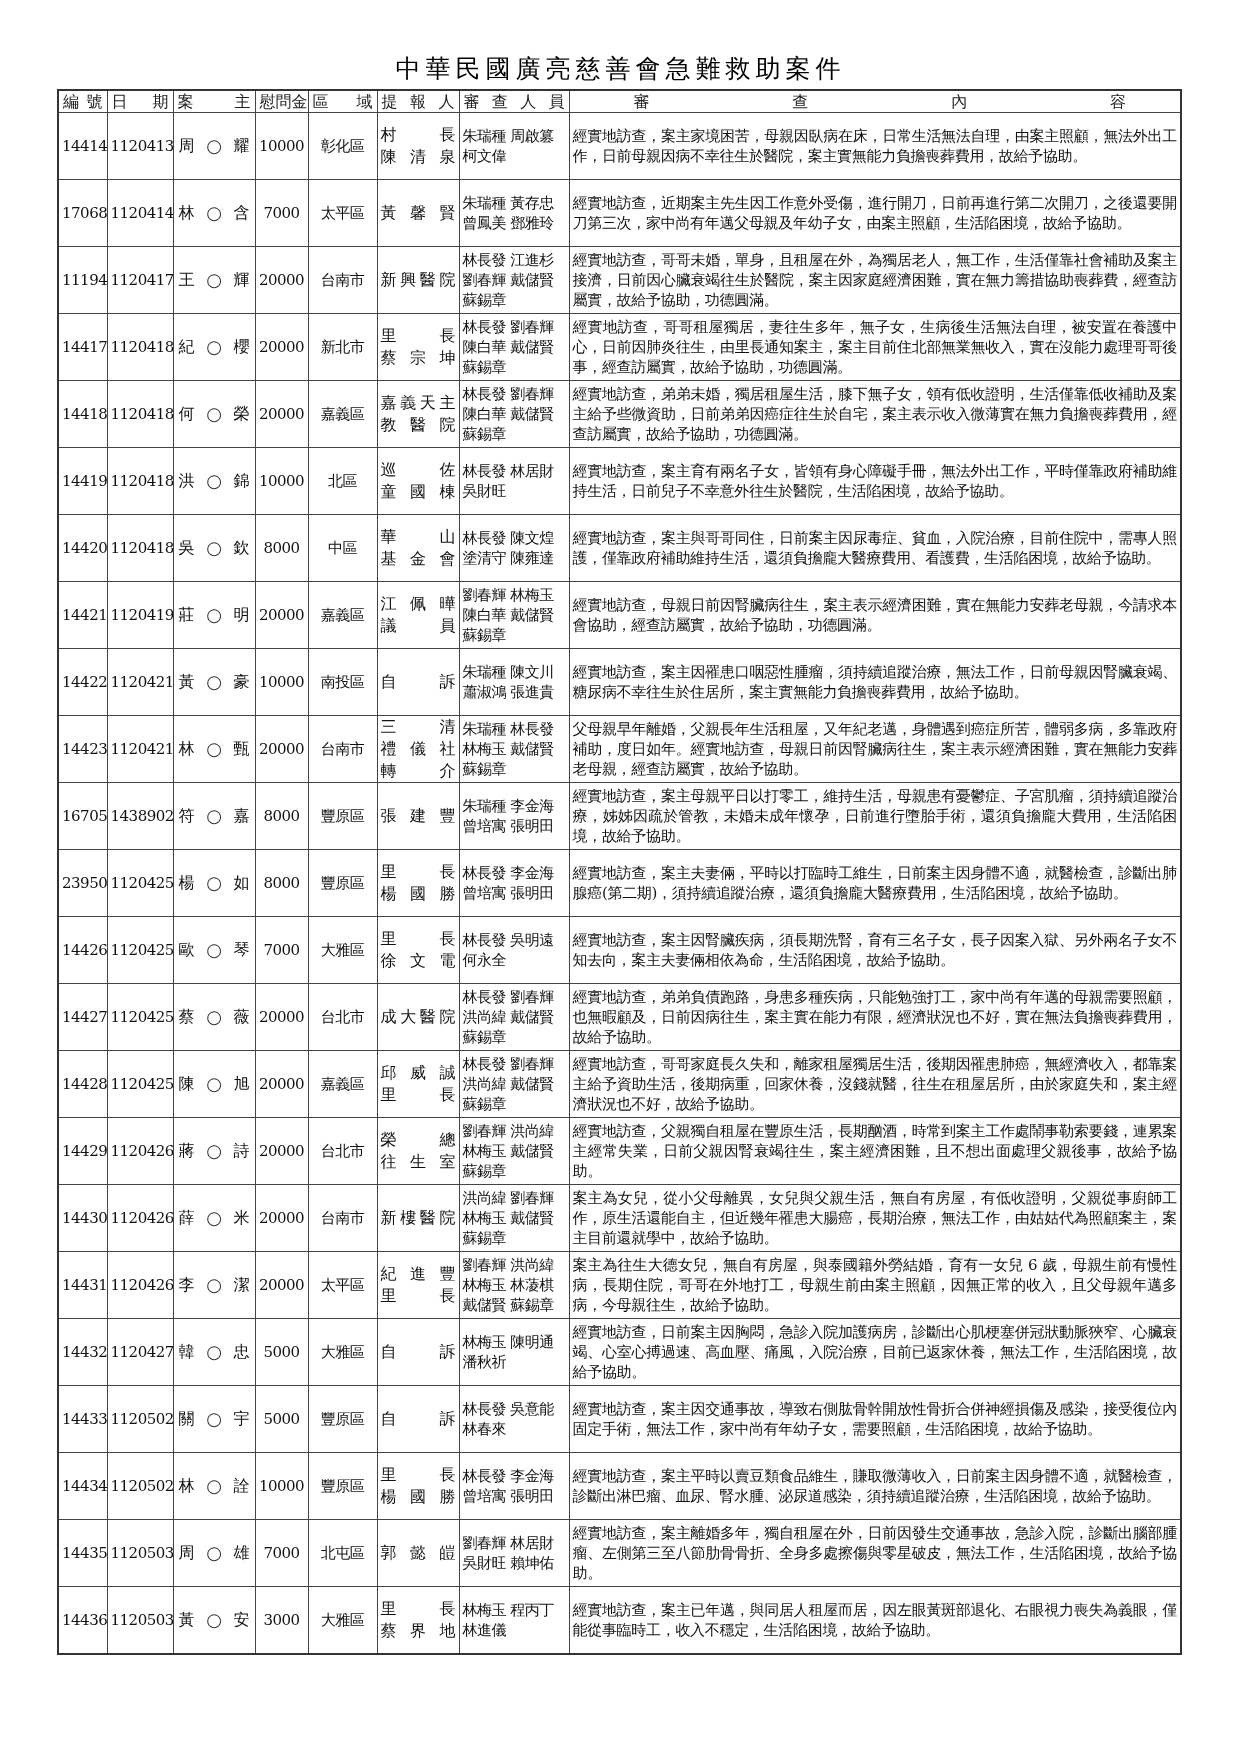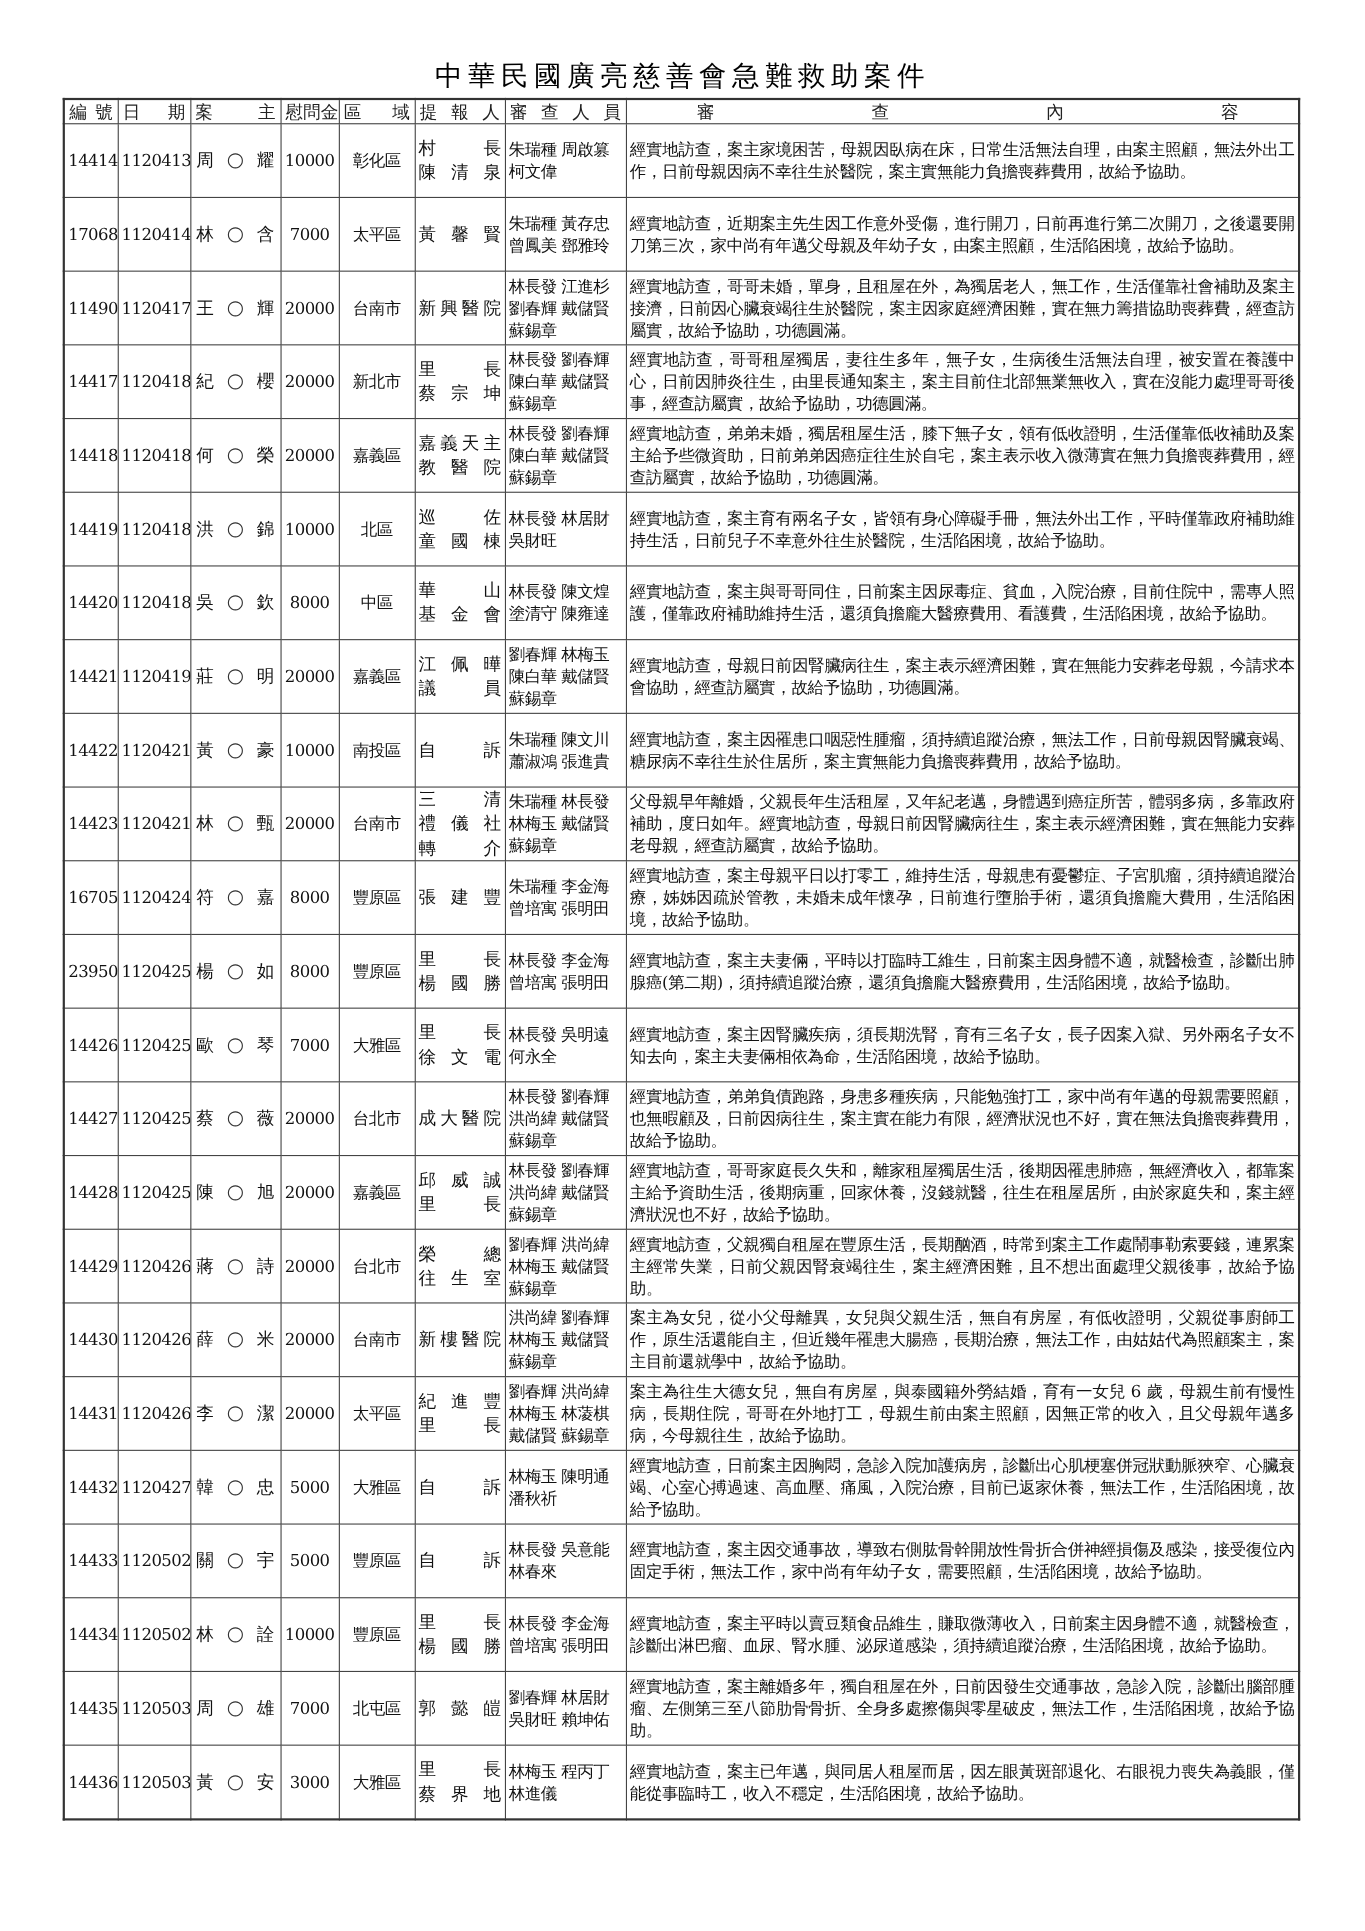--- a/index.html
+++ b/index.html
@@ -153,21 +153,21 @@
             <span>黃</span>
             <span>馨</span>
             <span>賢</span>
           </div>
         </td>
         <td class="reviewers">朱瑞種 黃存忠
 曾鳳美 鄧雅玲</td>
         <td class="content">經實地訪查，近期案主先生因工作意外受傷，進行開刀，日前再進行第二次開刀，之後還要開刀第三次，家中尚有年邁父母親及年幼子女，由案主照顧，生活陷困境，故給予協助。</td>
       </tr>
       <tr>
-        <td class="c-no">11490</td>
+        <td class="c-no">11194</td>
         <td class="c-date">1120417</td>
         <td>
           <div class="c-name">
             <span>王</span>
             <span class="mid">○</span>
             <span>輝</span>
           </div>
         </td>
         <td class="c-amt">20000</td>
         <td class="c-area">台南市</td>
@@ -373,21 +373,21 @@
             <span>介</span>
           </div>
         </td>
         <td class="reviewers">朱瑞種 林長發
 林梅玉 戴儲賢
 蘇錫章</td>
         <td class="content">父母親早年離婚，父親長年生活租屋，又年紀老邁，身體遇到癌症所苦，體弱多病，多靠政府補助，度日如年。經實地訪查，母親日前因腎臟病往生，案主表示經濟困難，實在無能力安葬老母親，經查訪屬實，故給予協助。</td>
       </tr>
       <tr>
         <td class="c-no">16705</td>
-        <td class="c-date">1120424</td>
+        <td class="c-date">1438902</td>
         <td>
           <div class="c-name">
             <span>符</span>
             <span class="mid">○</span>
             <span>嘉</span>
           </div>
         </td>
         <td class="c-amt">8000</td>
         <td class="c-area">豐原區</td>
         <td>

